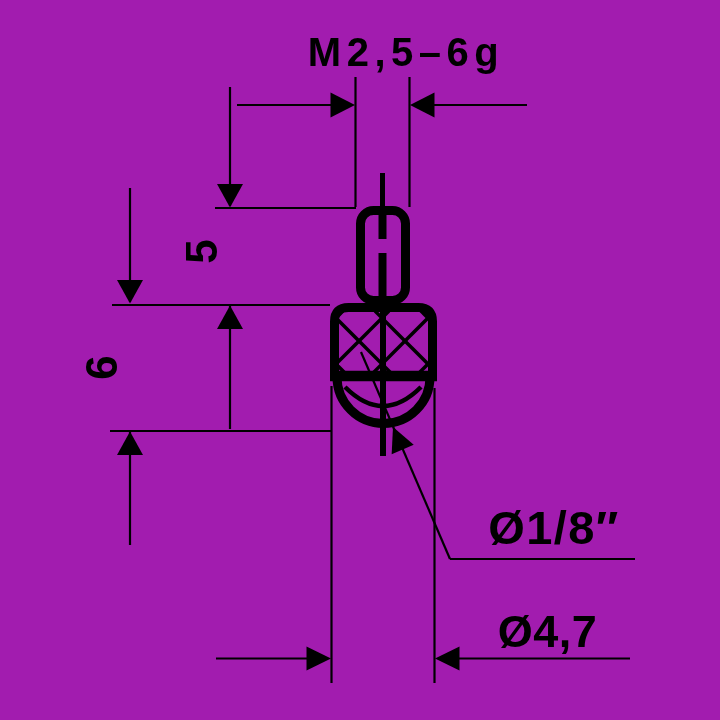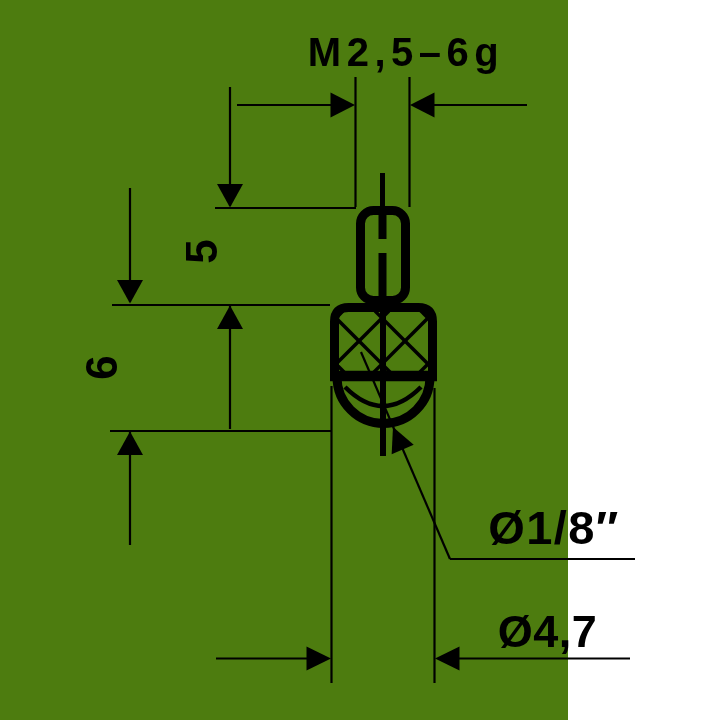--- a/index.html
+++ b/index.html
@@ -1,16 +1,16 @@
 <!DOCTYPE html>
 <html><head>
 <meta charset="utf-8">
 <style>
   html,body{margin:0;padding:0;background:#fff;width:720px;height:720px;overflow:hidden;}
-  .drawing-wrap{width:568px;height:720px;background:#4d7c0f;}
+  .drawing-wrap{width:720px;height:720px;background:#a21caf;}
   text{font-family:"Liberation Sans",sans-serif;font-weight:bold;fill:#000;}
 </style>
 </head>
 <body>
 
 <div class="drawing-wrap">
 <svg width="720" height="720" viewBox="0 0 720 720">
   <defs>
     <clipPath id="hatchclip">
           <rect x="339" y="311" width="89" height="65"></rect>

